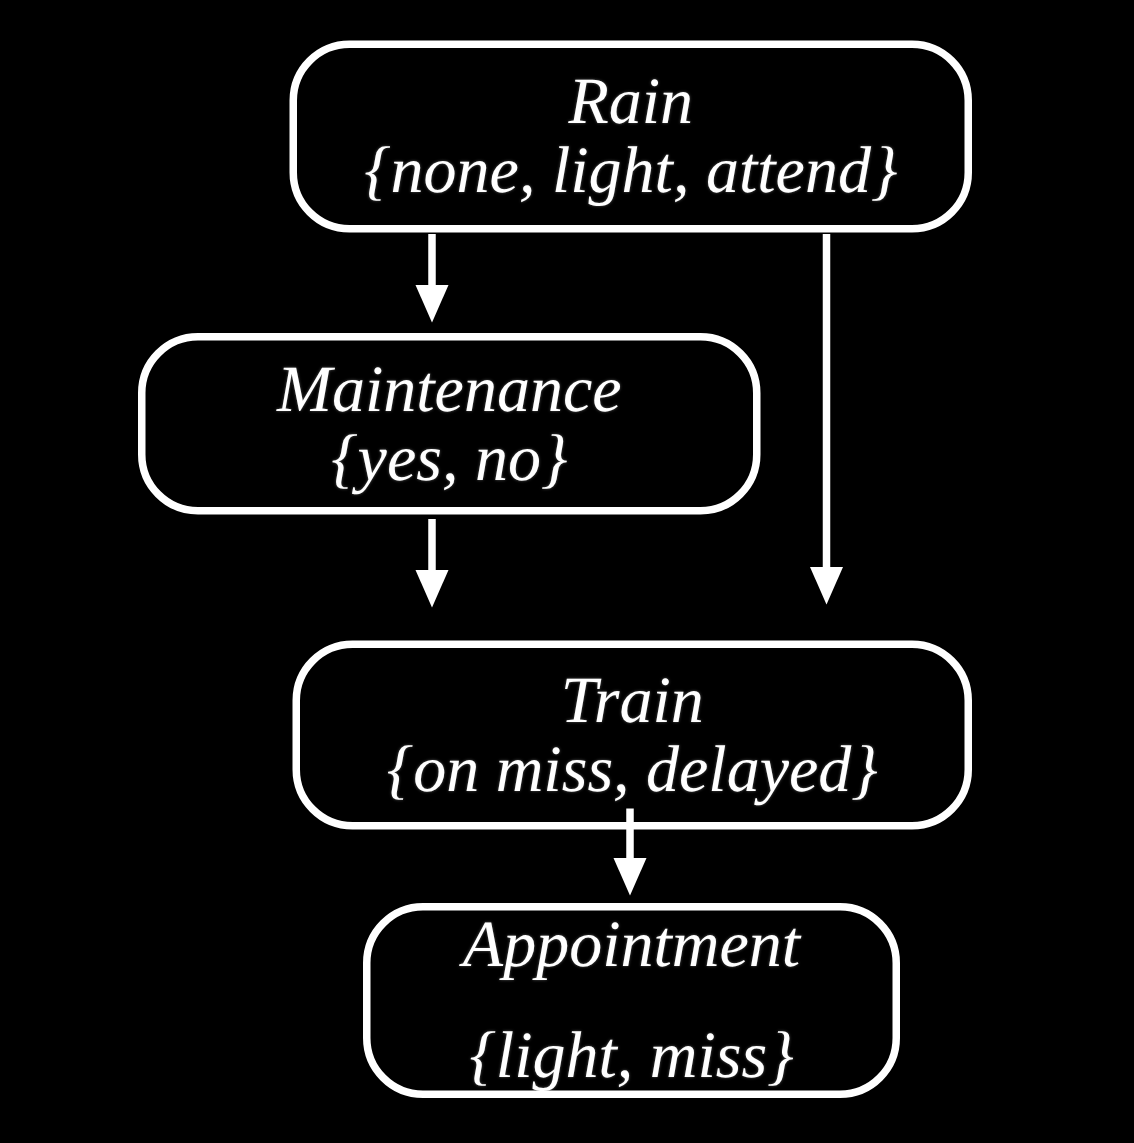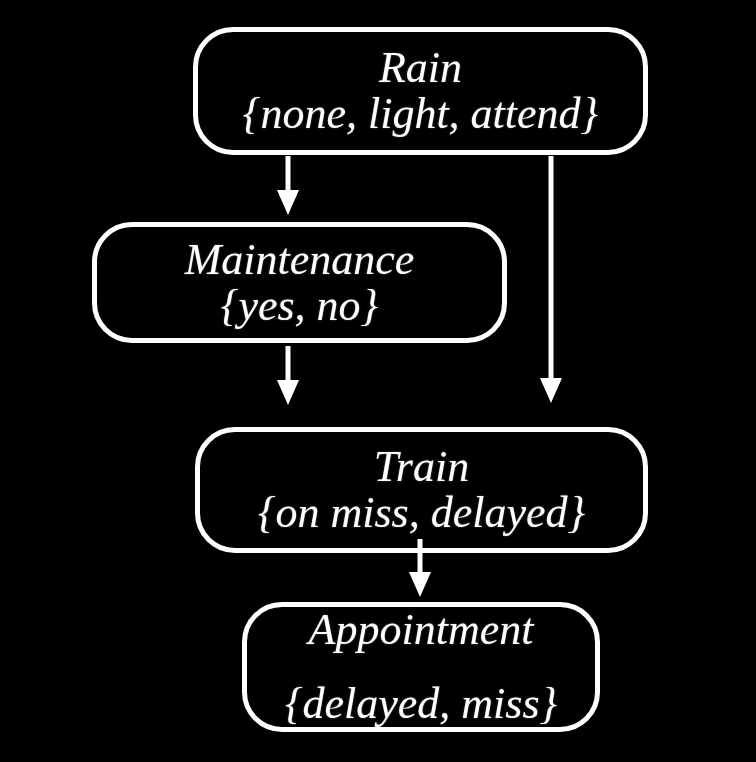--- a/index.html
+++ b/index.html
@@ -80,16 +80,16 @@
     <div>{yes, no}</div>
   </div>
 
   <div class="node node-train">
     <div>Train</div>
     <div>{on miss, delayed}</div>
   </div>
 
   <div class="node node-appointment">
     <div>Appointment</div>
-    <div>{delayed, miss}</div>
+    <div>{light, miss}</div>
   </div>
 
 </div>
 
 </body></html>

